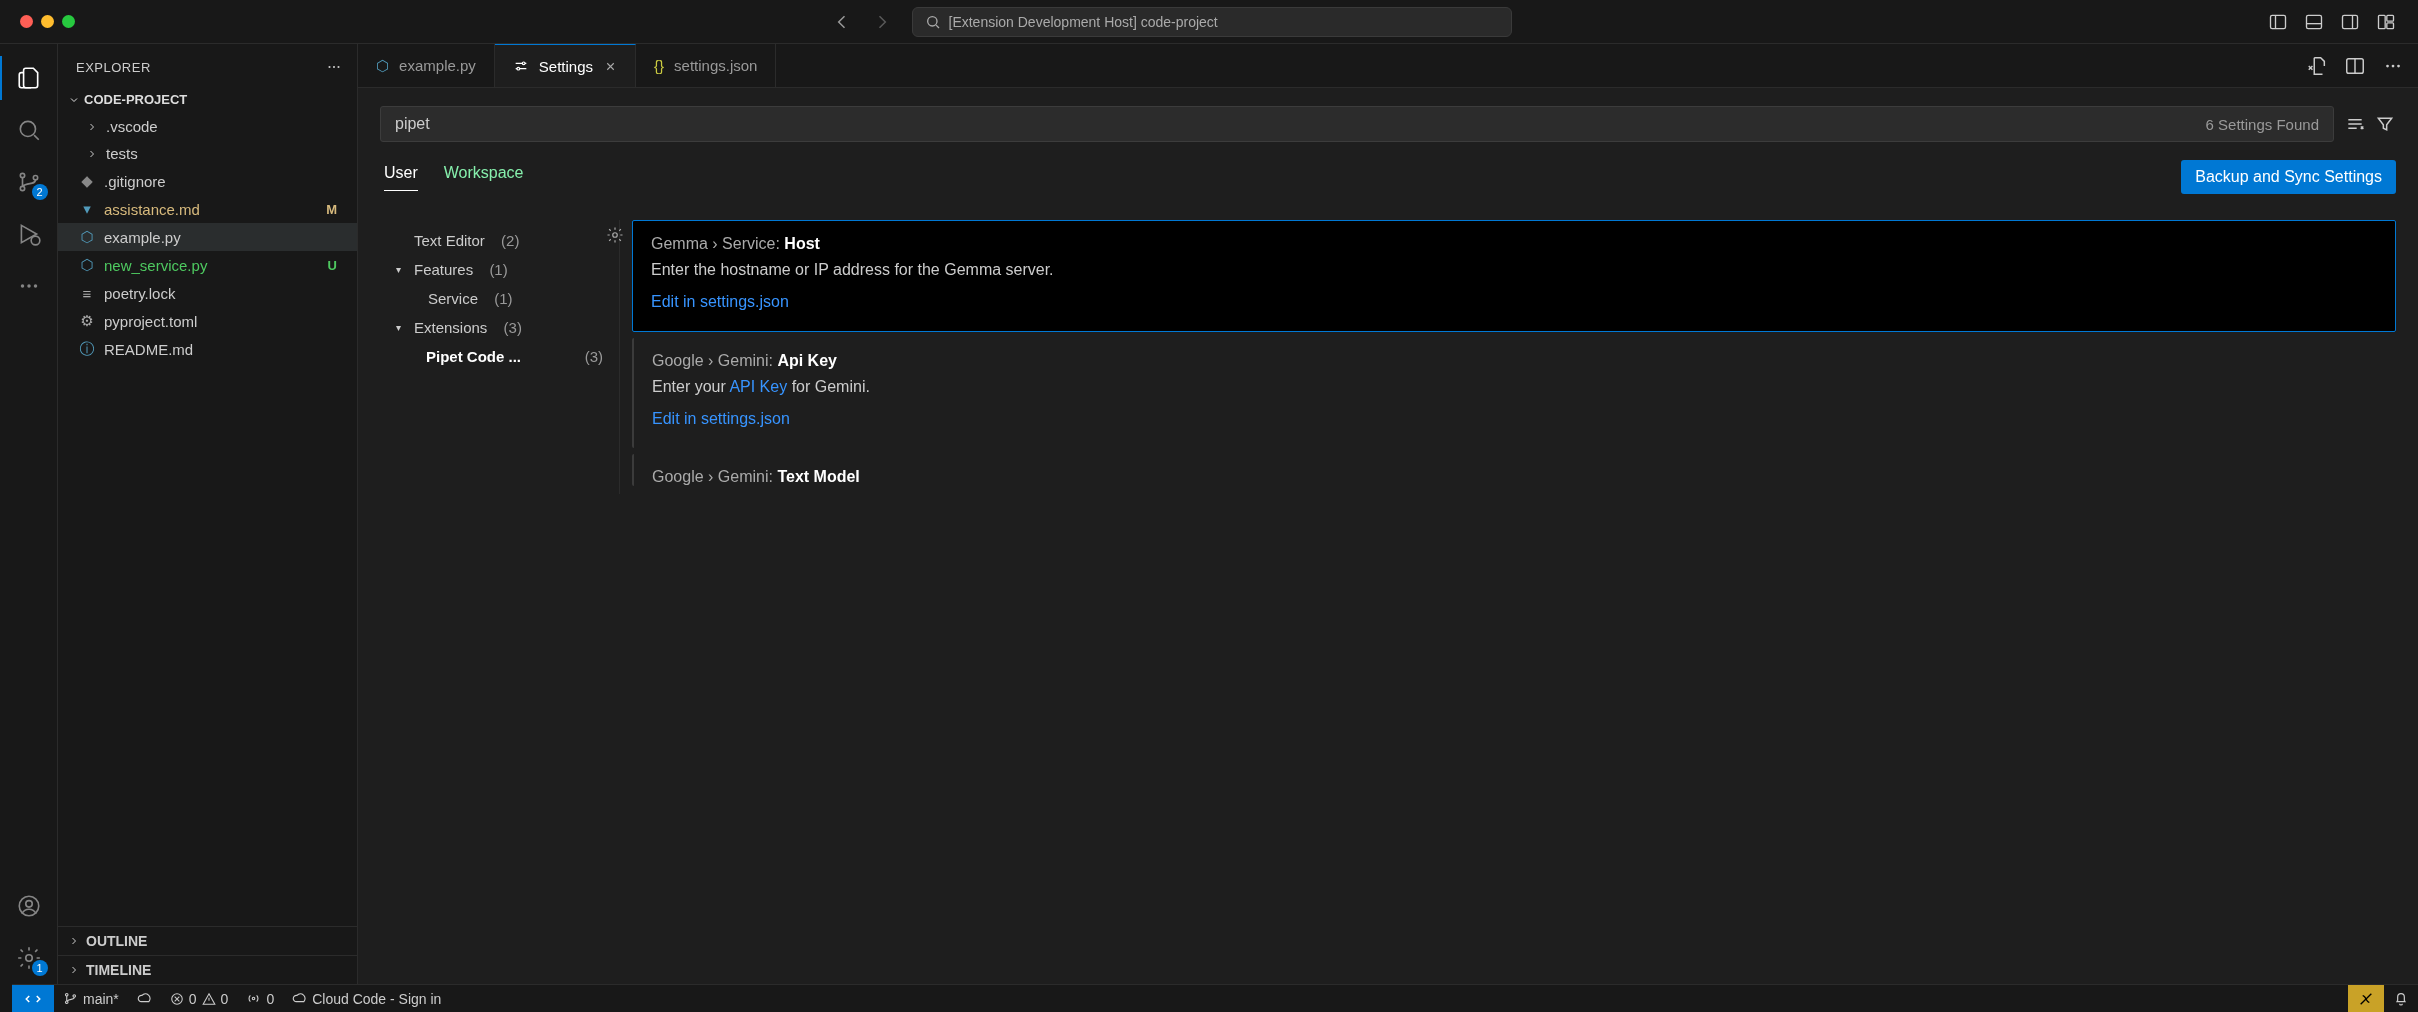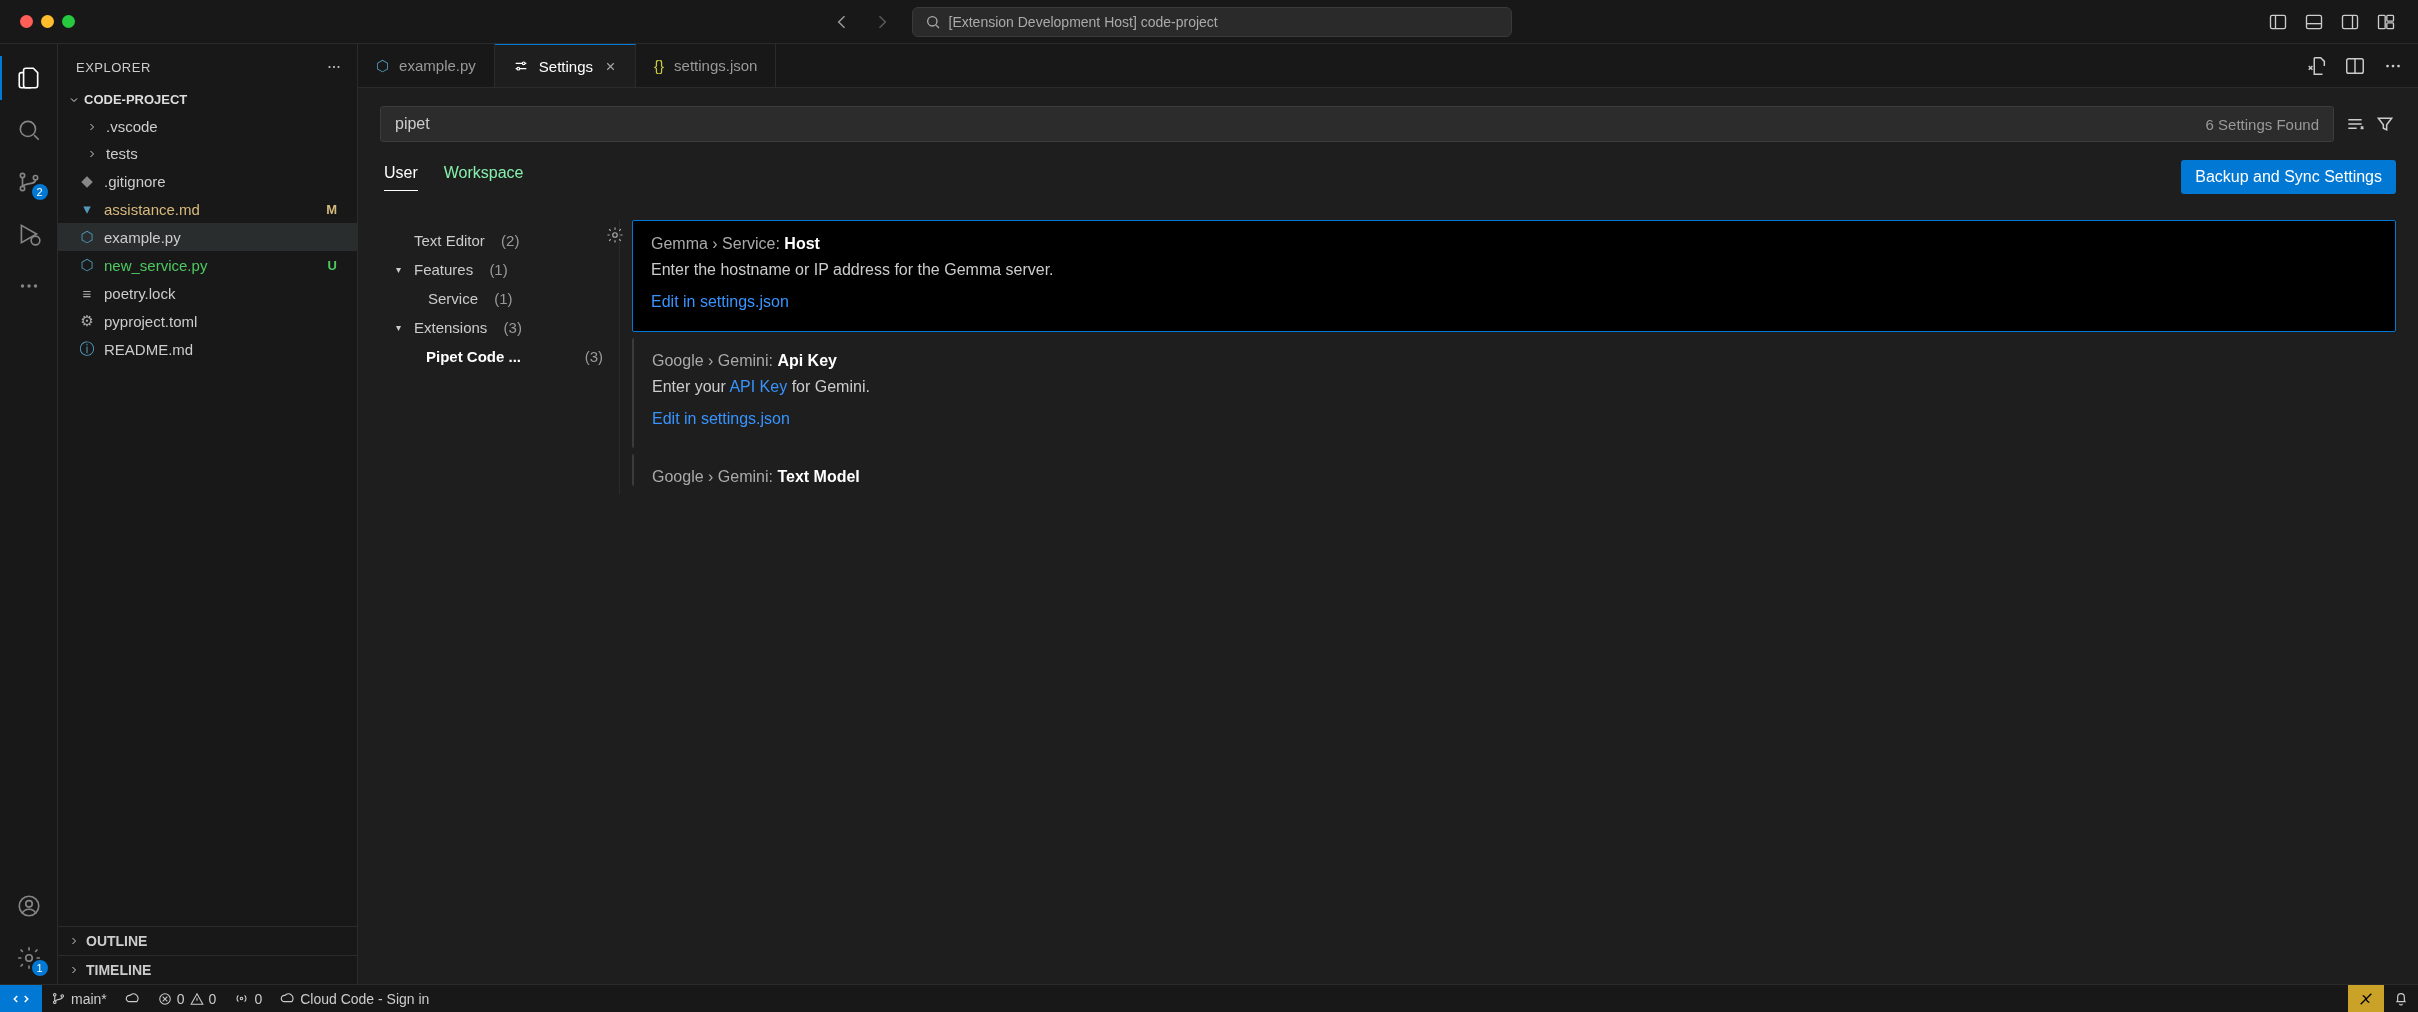--- a/index.html
+++ b/index.html
@@ -241,20 +241,21 @@
 
   
   .status-bar {
     height: 28px;
     background: #181818;
     border-top: 1px solid #2b2b2b;
     display: flex;
     align-items: center;
     font-size: 14px;
     color: #ccc;
+    margin-left: 12px;
   }
   .sb-left { display:flex;align-items:center;height:100%; }
   .remote-box {
     background:#0078d4;height:100%;width:42px;display:flex;align-items:center;justify-content:center;color:#fff;
     cursor:pointer;
   }
   .sb-item { padding: 0 9px; display:flex;align-items:center;gap:5px;cursor:pointer;}
   .sb-right { margin-left:auto; display:flex;align-items:center;height:100%; }
   .sb-gold { background:#c9a227;color:#000;height:100%;width:36px;display:flex;align-items:center;justify-content:center;}
 

